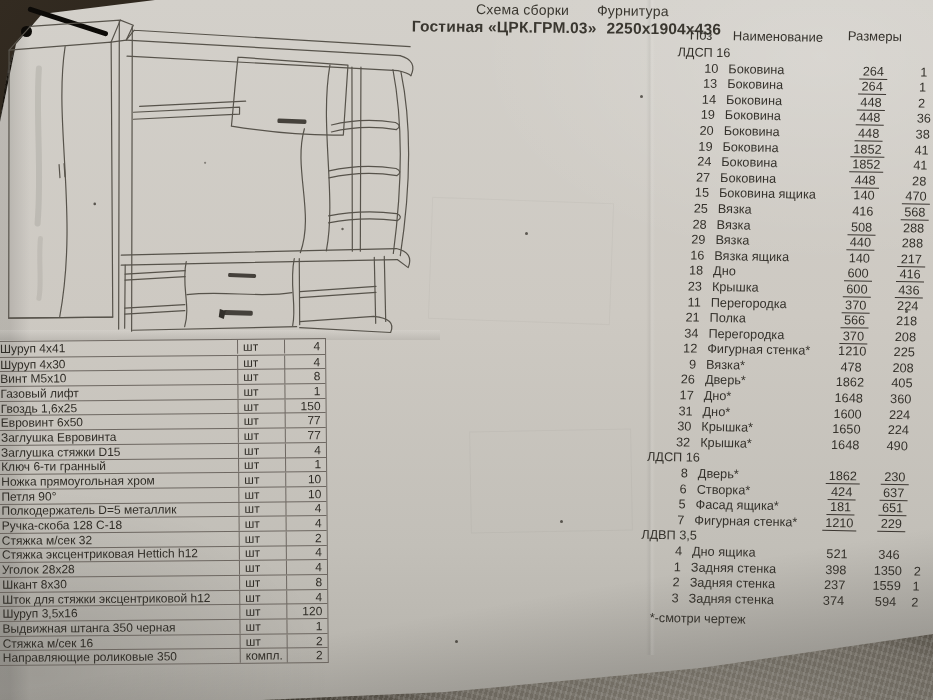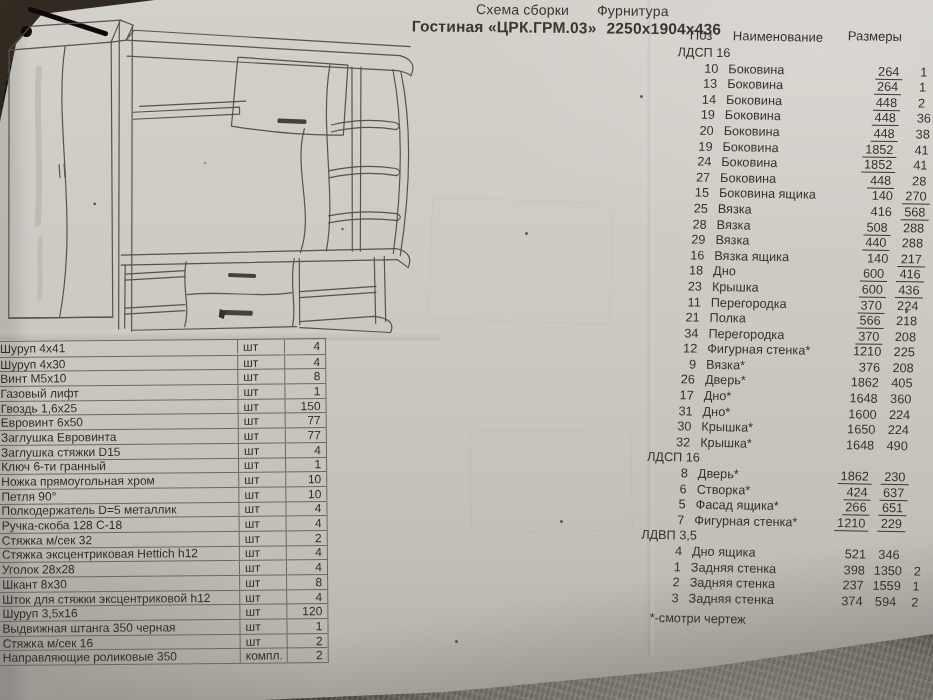--- a/index.html
+++ b/index.html
@@ -64,21 +64,21 @@
     color:#35322c;transform:rotate(1deg);transform-origin:top right;
   }
   .pt-head{position:relative;height:20px;font-size:13px;}
   .pt-head .h-pos{position:absolute;left:30px;top:2px;}
   .pt-head .h-name{position:absolute;left:73px;top:2px;}
   .pt-head .h-size{position:absolute;left:188px;top:0px;}
   .pt-sec{height:15.6px;line-height:15.6px;font-size:12.7px;padding-left:18px;white-space:nowrap;}
   .pt-row{position:relative;display:flex;height:15.6px;line-height:15.6px;font-size:12.7px;padding-left:14px;align-items:baseline;}
   .pt-pos{width:46px;text-align:right;flex:none;}
   .pt-name{width:116px;margin-left:10px;flex:none;white-space:nowrap;overflow:visible;}
-  .pt-d1{width:58px;text-align:right;flex:none;}
+  .pt-d1{width:58px;text-align:center;flex:none;}
   .pt-d2{width:46px;text-align:center;flex:none;}
   .pt-d2.push{transform:translateX(18px);text-align:left;}
   .u{border-bottom:1.3px solid #3b3631;padding:0 3px;}
   .pt-extra{position:absolute;right:-10px;top:0;}
   .pt-footnote{margin-top:5px;font-size:12.7px;padding-left:0;}
   
   .hw{
     position:absolute;left:-14px;top:341px;width:338px;z-index:6;
     border:1.3px solid #6d6761;color:#302d27;
     transform:rotate(-.5deg);transform-origin:top left;
@@ -240,21 +240,21 @@
       <div class="pt-row" style="transform: translateX(-7.2px);">
         <span class="pt-pos">27</span>
         <span class="pt-name">Боковина</span>
         <span class="pt-d1"><span class="u">448</span></span>
         <span class="pt-d2 push"><span class="">28</span></span>
       </div>
       <div class="pt-row" style="transform: translateX(-8.1px);">
         <span class="pt-pos">15</span>
         <span class="pt-name">Боковина ящика</span>
         <span class="pt-d1"><span class="">140</span></span>
-        <span class="pt-d2"><span class="u">270</span></span>
+        <span class="pt-d2"><span class="u">470</span></span>
       </div>
       <div class="pt-row" style="transform: translateX(-9px);">
         <span class="pt-pos">25</span>
         <span class="pt-name">Вязка</span>
         <span class="pt-d1"><span class="">416</span></span>
         <span class="pt-d2"><span class="u">568</span></span>
       </div>
       <div class="pt-row" style="transform: translateX(-9.9px);">
         <span class="pt-pos">28</span>
         <span class="pt-name">Вязка</span>
@@ -305,21 +305,21 @@
       </div>
       <div class="pt-row" style="transform: translateX(-17.1px);">
         <span class="pt-pos">12</span>
         <span class="pt-name">Фигурная стенка*</span>
         <span class="pt-d1"><span class="">1210</span></span>
         <span class="pt-d2"><span class="">225</span></span>
       </div>
       <div class="pt-row" style="transform: translateX(-18px);">
         <span class="pt-pos">9</span>
         <span class="pt-name">Вязка*</span>
-        <span class="pt-d1"><span class="">376</span></span>
+        <span class="pt-d1"><span class="">478</span></span>
         <span class="pt-d2"><span class="">208</span></span>
       </div>
       <div class="pt-row" style="transform: translateX(-18.9px);">
         <span class="pt-pos">26</span>
         <span class="pt-name">Дверь*</span>
         <span class="pt-d1"><span class="">1862</span></span>
         <span class="pt-d2"><span class="">405</span></span>
       </div>
       <div class="pt-row" style="transform: translateX(-19.8px);">
         <span class="pt-pos">17</span>
@@ -354,21 +354,21 @@
       </div>
       <div class="pt-row" style="transform: translateX(-25.2px);">
         <span class="pt-pos">6</span>
         <span class="pt-name">Створка*</span>
         <span class="pt-d1"><span class="u">424</span></span>
         <span class="pt-d2"><span class="u">637</span></span>
       </div>
       <div class="pt-row" style="transform: translateX(-26.1px);">
         <span class="pt-pos">5</span>
         <span class="pt-name">Фасад ящика*</span>
-        <span class="pt-d1"><span class="u">266</span></span>
+        <span class="pt-d1"><span class="u">181</span></span>
         <span class="pt-d2"><span class="u">651</span></span>
       </div>
       <div class="pt-row" style="transform: translateX(-27px);">
         <span class="pt-pos">7</span>
         <span class="pt-name">Фигурная стенка*</span>
         <span class="pt-d1"><span class="u">1210</span></span>
         <span class="pt-d2"><span class="u">229</span></span>
       </div>
       <div class="pt-sec" style="transform: translateX(-27.9px);">ЛДВП 3,5</div>
       <div class="pt-row" style="transform: translateX(-28.8px);">

